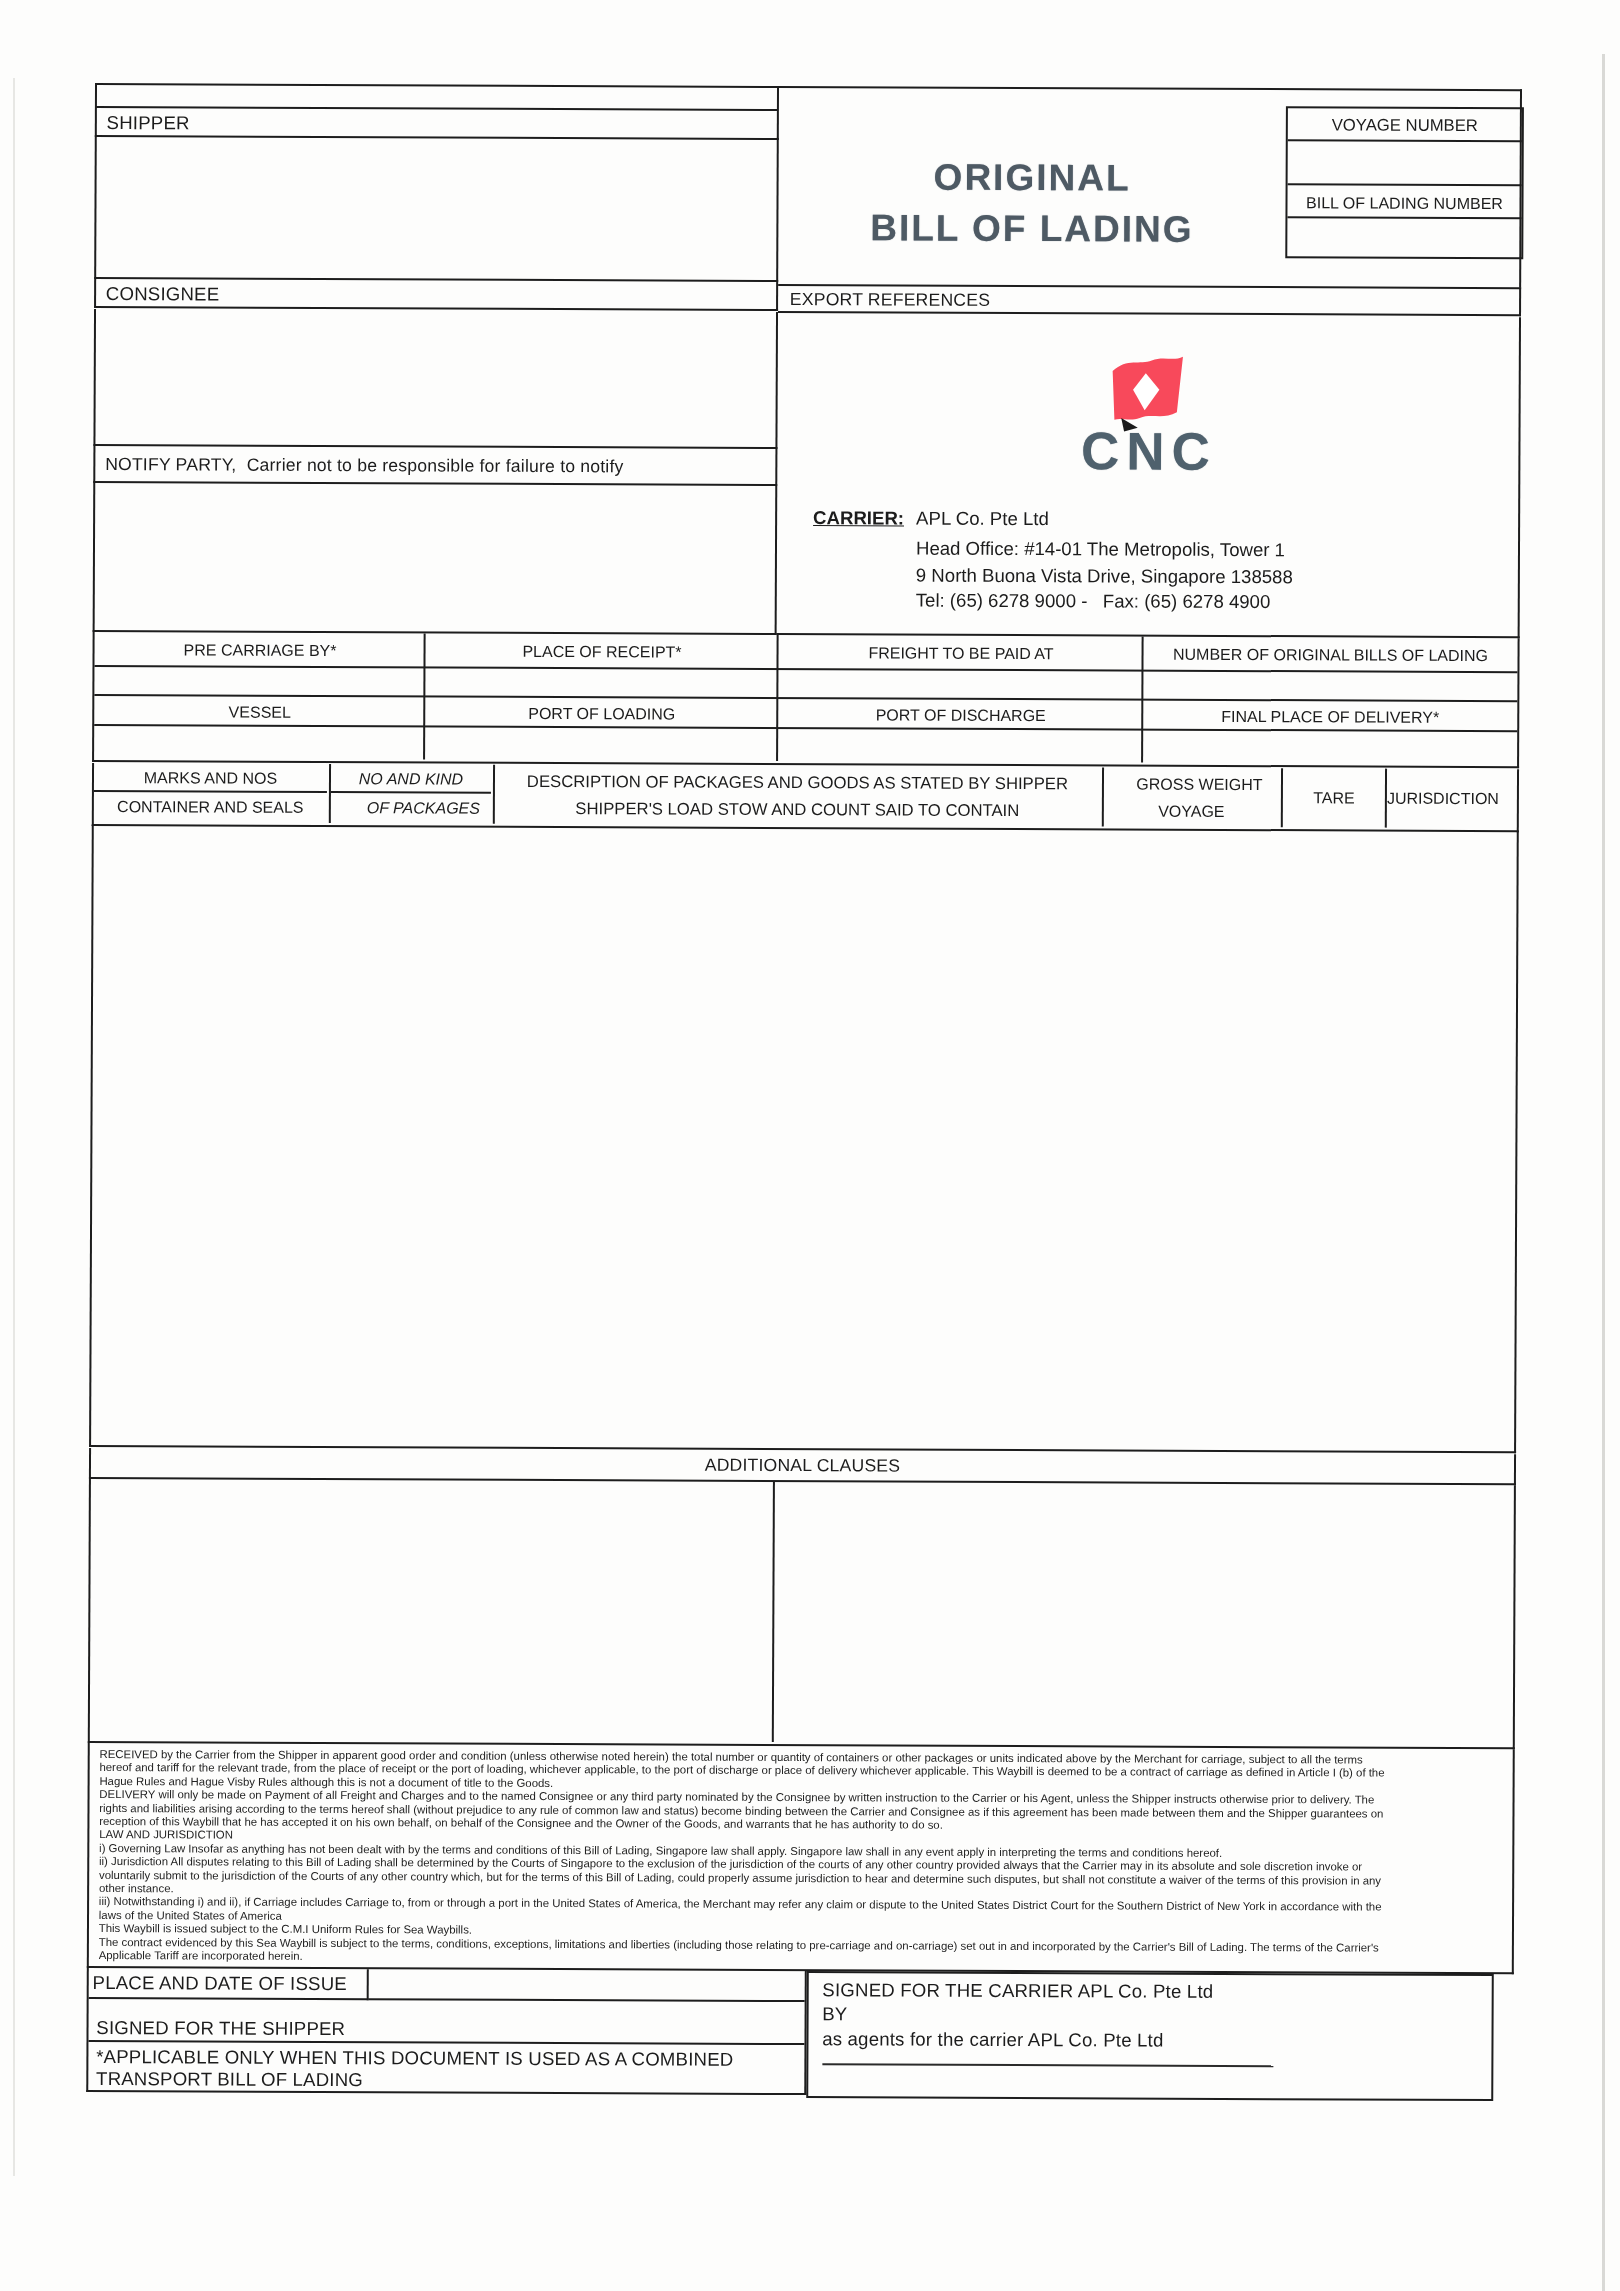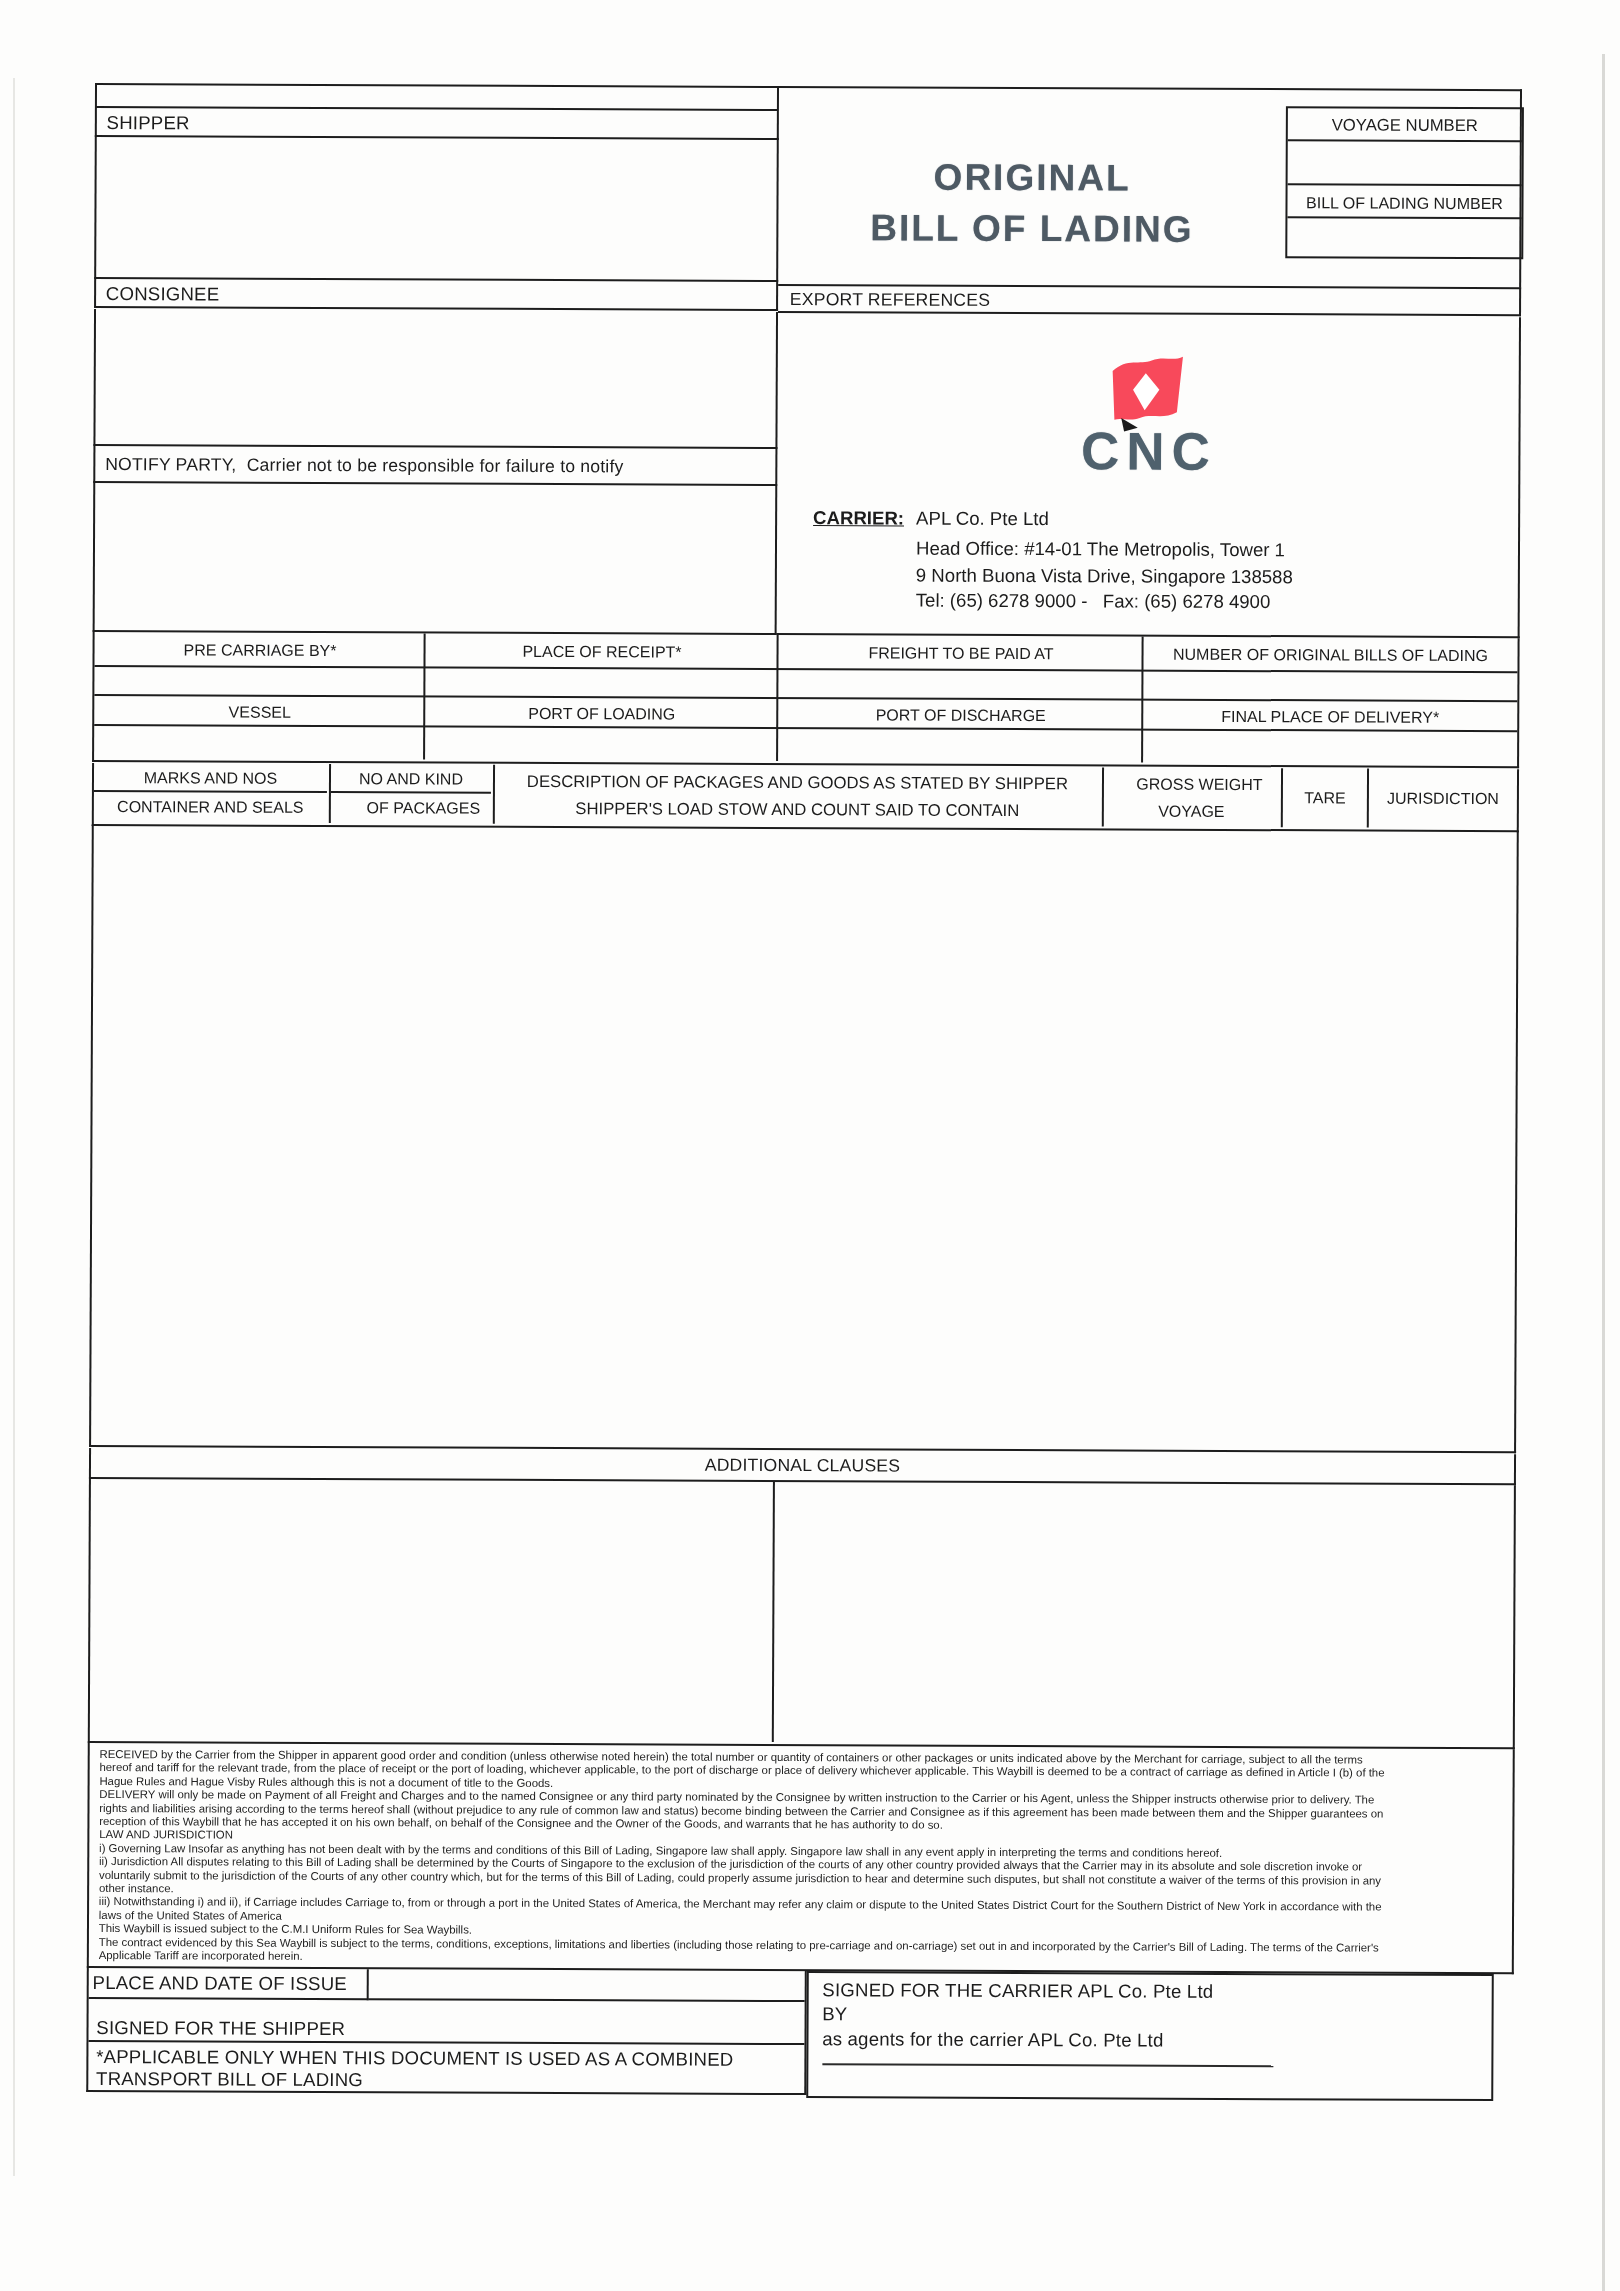--- a/index.html
+++ b/index.html
@@ -99,33 +99,33 @@
       <div class="box cellLbl" style="left:331px;top:65px;width:353px;height:29px;line-height:29px;">PORT OF LOADING</div>
       <div class="box cellLbl" style="left:684px;top:65px;width:365px;height:29px;line-height:29px;">PORT OF DISCHARGE</div>
       <div class="box cellLbl" style="left:1049px;top:65px;width:374px;height:29px;line-height:29px;">FINAL PLACE OF DELIVERY*</div>
     </div>
 
     <div class="box bL bR bB" style="left:95px;top:763px;width:1427px;height:63px;">
       <div class="box bR" style="left:0;top:0;width:237px;height:59px;">
         <div class="box bB cellLbl" style="left:0;top:0;width:233px;height:29px;line-height:29px;">MARKS AND NOS</div>
         <div class="box cellLbl" style="left:0;top:29px;width:233px;height:29px;line-height:29px;">CONTAINER AND SEALS</div>
       </div>
-      <div class="box bR" style="left:237px;top:0;width:164px;height:59px;">
+      <div class="box bR" style="left:237px;top:0;width:164px;height:59px;font-style:italic;">
         <div class="box bB cellLbl" style="left:0;top:0;width:160px;height:29px;line-height:29px;">NO AND KIND</div>
         <div class="box cellLbl" style="left:0;top:29px;width:185px;height:29px;line-height:29px;">OF PACKAGES</div>
       </div>
       <div class="box bR" style="left:401px;top:0;width:609px;height:59px;">
         <div class="box cellLbl" style="left:0;top:2px;width:605px;height:29px;line-height:29px;font-size:16.7px;">DESCRIPTION OF PACKAGES AND GOODS AS STATED BY SHIPPER</div>
         <div class="box cellLbl pre" style="left:0;top:29px;width:605px;height:29px;line-height:29px;font-size:16.7px;">SHIPPER'S LOAD  STOW AND COUNT    SAID TO CONTAIN</div>
       </div>
       <div class="box bR" style="left:1010px;top:0;width:179px;height:59px;">
         <div class="box cellLbl" style="left:8px;top:2px;width:175px;height:29px;line-height:29px;">GROSS WEIGHT</div>
         <div class="box cellLbl" style="left:0;top:29px;width:175px;height:29px;line-height:29px;">VOYAGE</div>
       </div>
-      <div class="box bR cellLbl" style="left:1189px;top:0;width:86px;height:59px;line-height:59px;">TARE</div>
+      <div class="box bR cellLbl" style="left:1189px;top:0;width:104px;height:59px;line-height:59px;">TARE</div>
       <div class="box cellLbl" style="left:1275px;top:0;width:148px;height:59px;line-height:59px;">JURISDICTION</div>
     </div>
 
     <div class="box bL bR bB" style="left:95px;top:825px;width:1427px;height:622px;"></div>
 
     <div class="box bL bR bB lbl center" style="left:95px;top:1448px;width:1427px;height:31px;line-height:29px;font-size:17.6px;">ADDITIONAL CLAUSES</div>
     <div class="box bL bR bB" style="left:95px;top:1479px;width:1427px;height:264px;">
       <div class="box bR" style="left:0;top:0;width:684px;height:260px;"></div>
     </div>
 

